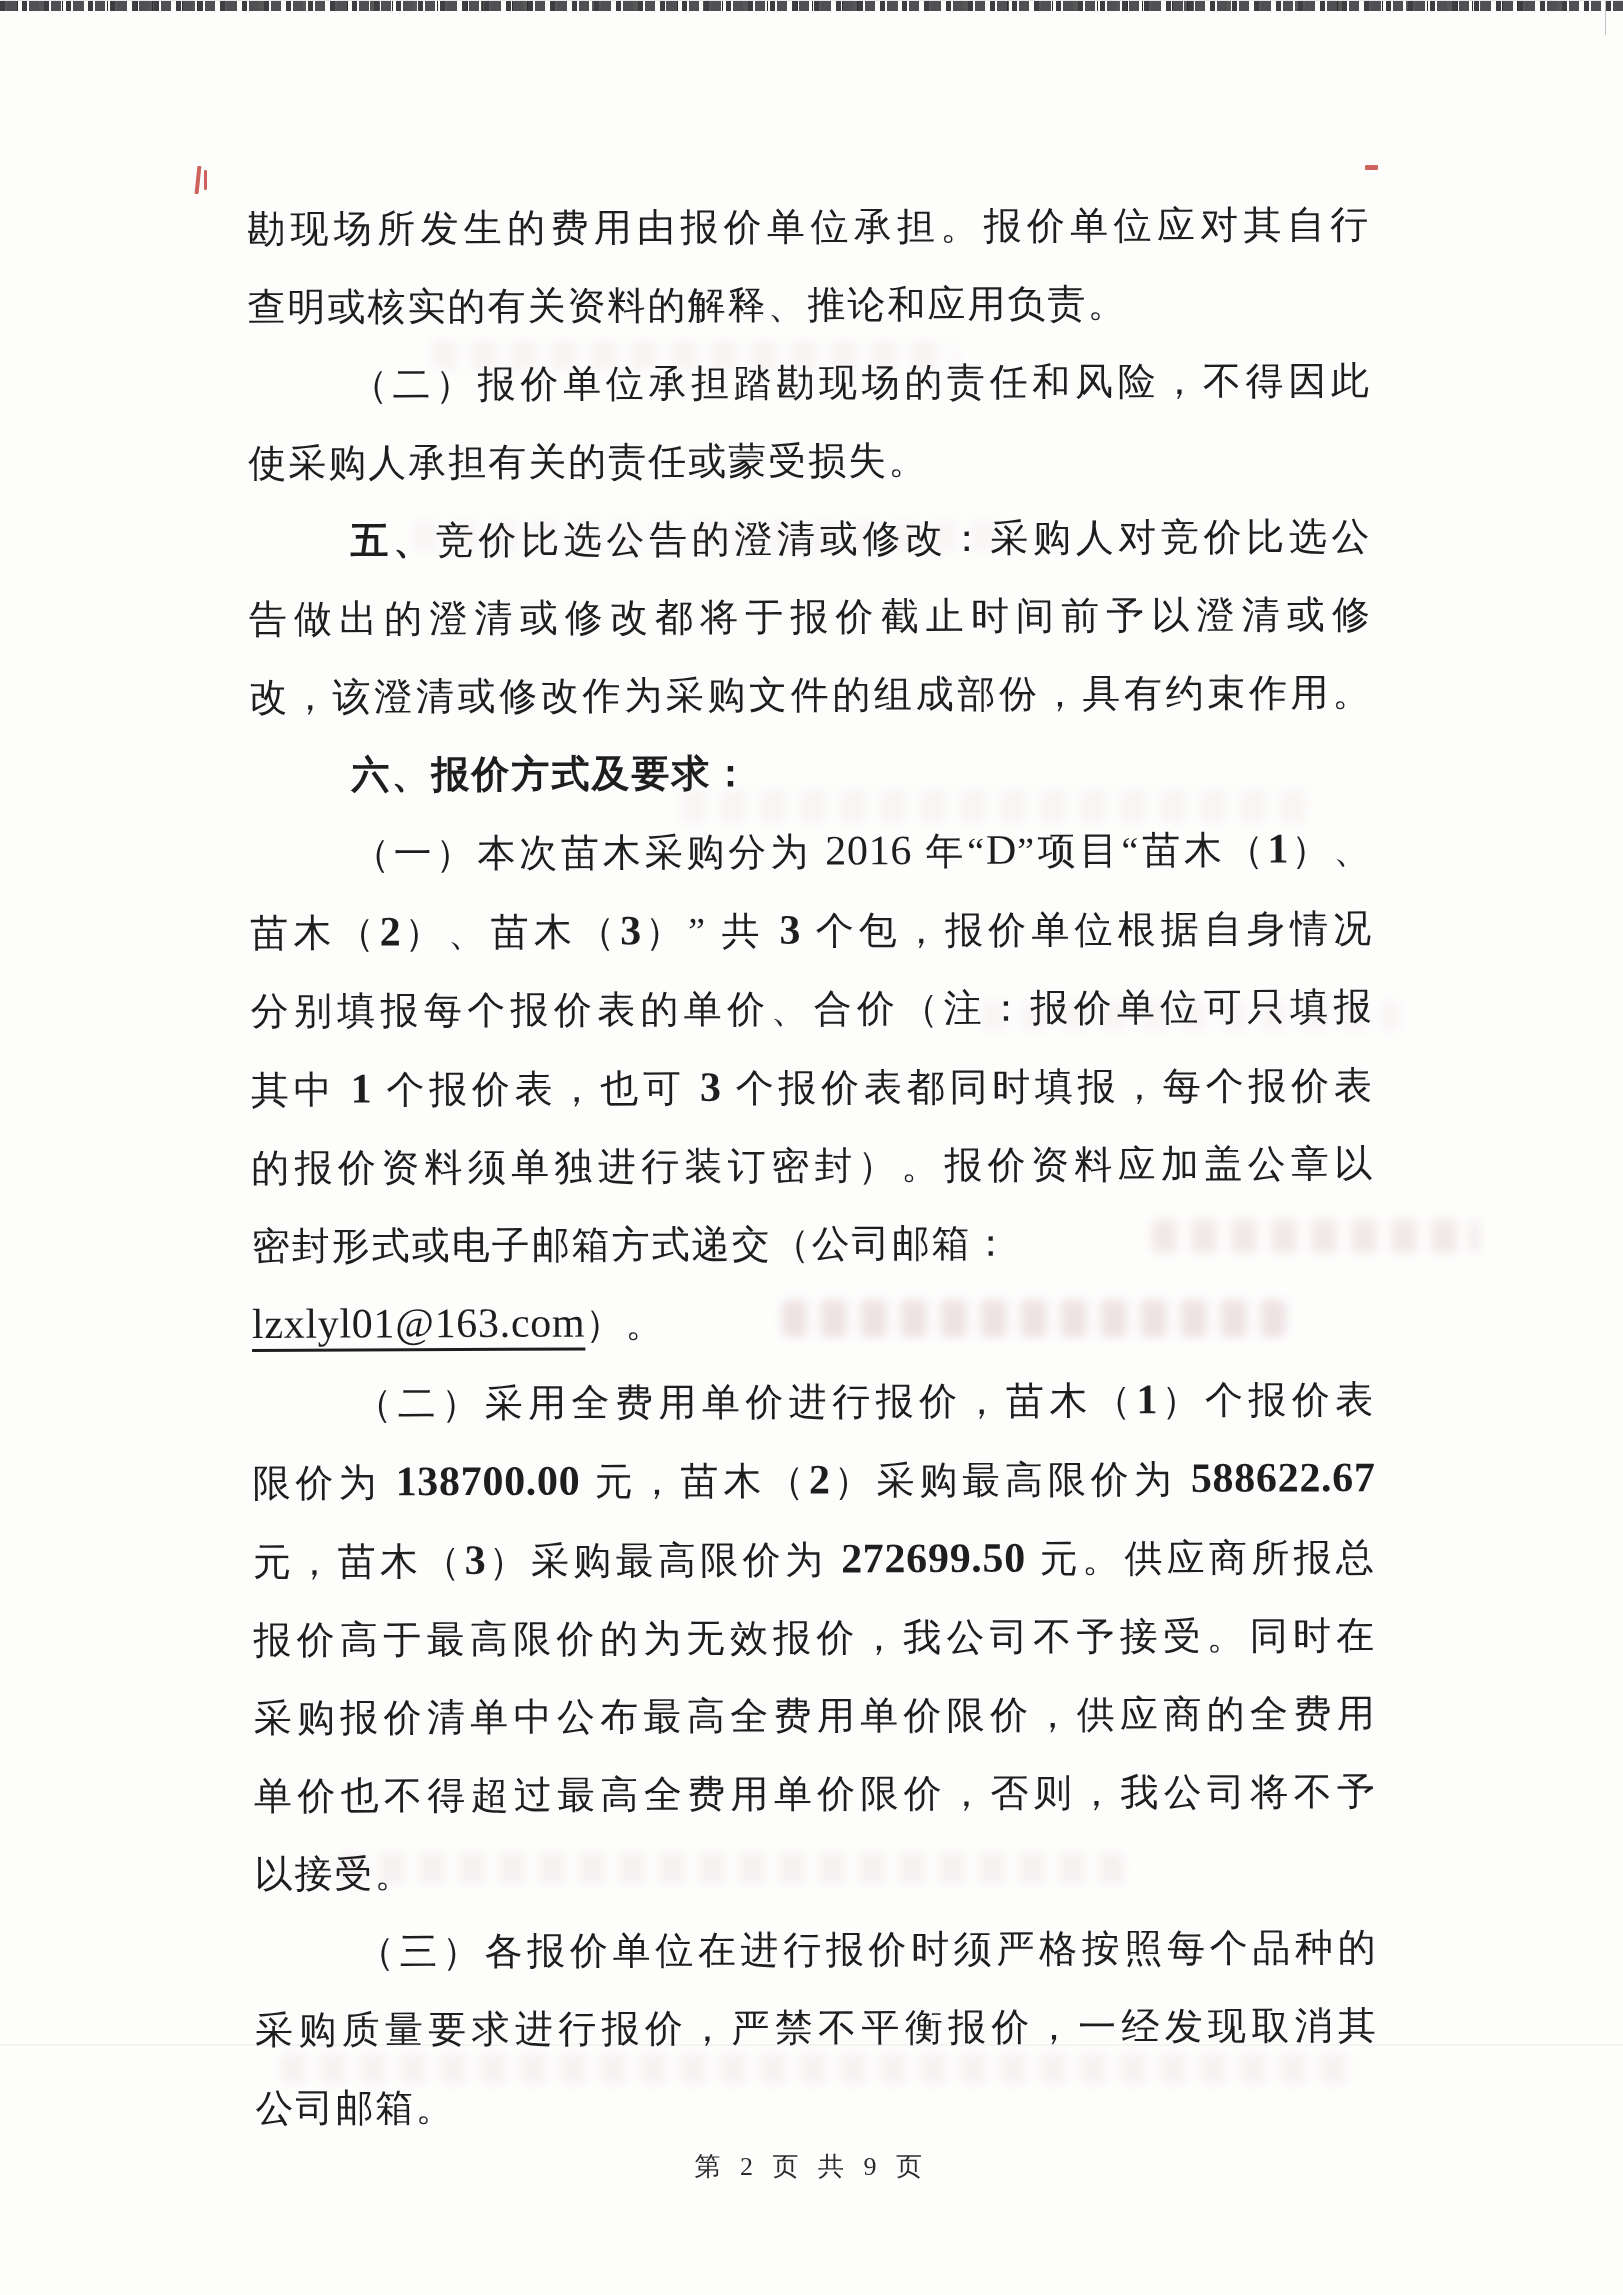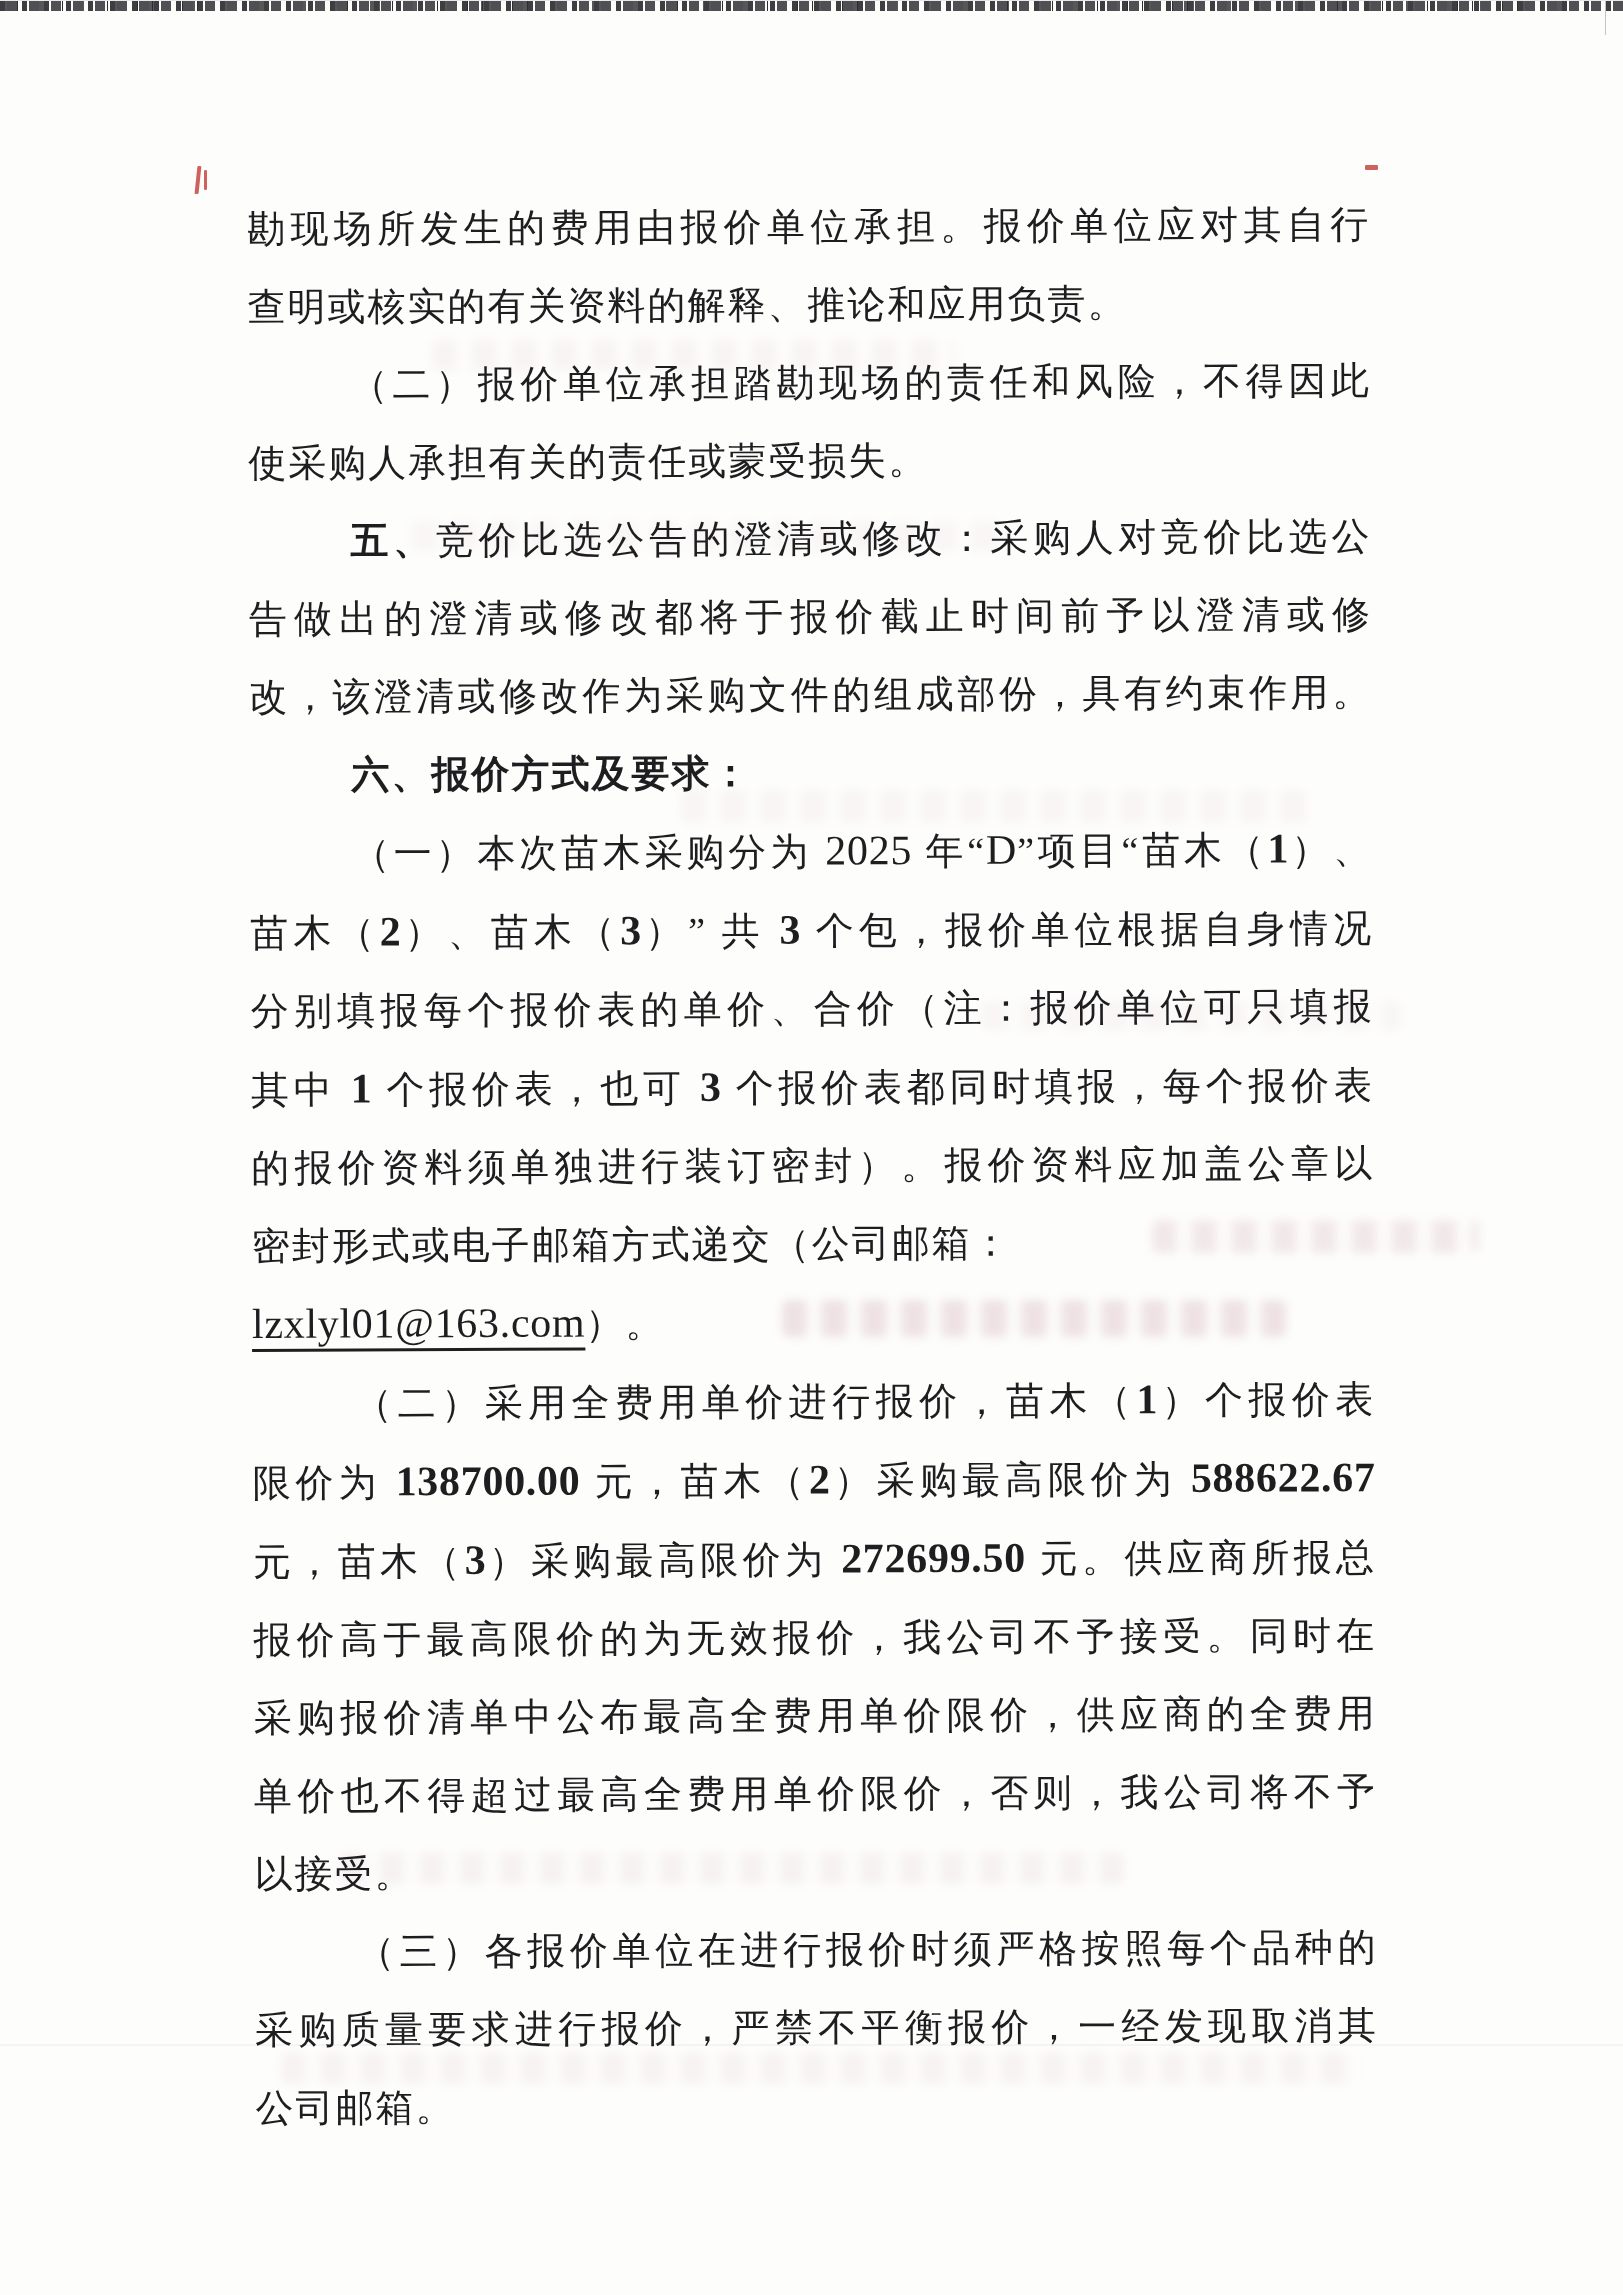--- a/index.html
+++ b/index.html
@@ -81,33 +81,36 @@
 
   <main class="content" id="doc-body">
       <div class="line j"><span class="run">勘现场所发生的费用由报价单位承担。报价单位应对其自行</span></div>
       <div class="line"><span class="run">查明或核实的有关资料的解释、推论和应用负责。</span></div>
       <div class="line j ind"><span class="run">（二）报价单位承担踏勘现场的责任和风险，不得因此</span></div>
       <div class="line"><span class="run">使采购人承担有关的责任或蒙受损失。</span></div>
       <div class="line j ind"><span class="run b">五、</span><span class="run">竞价比选公告的澄清或修改：采购人对竞价比选公</span></div>
       <div class="line j"><span class="run">告做出的澄清或修改都将于报价截止时间前予以澄清或修</span></div>
       <div class="line j"><span class="run">改，该澄清或修改作为采购文件的组成部份，具有约束作用。</span></div>
       <div class="line ind"><span class="run b">六、报价方式及要求：</span></div>
-      <div class="line j ind"><span class="run">（一）本次苗木采购分为 </span><span class="run lat">2025</span><span class="run"> 年“</span><span class="run lat">D</span><span class="run">”项目“苗木（</span><span class="run b lat">1</span><span class="run">）、</span></div>
+      <div class="line j ind"><span class="run">（一）本次苗木采购分为 </span><span class="run lat">2016</span><span class="run"> 年“</span><span class="run lat">D</span><span class="run">”项目“苗木（</span><span class="run b lat">1</span><span class="run">）、</span></div>
       <div class="line j"><span class="run">苗木（</span><span class="run b lat">2</span><span class="run">）、苗木（</span><span class="run b lat">3</span><span class="run">）” 共 </span><span class="run b lat">3</span><span class="run"> 个包，报价单位根据自身情况</span></div>
       <div class="line j"><span class="run">分别填报每个报价表的单价、合价（注：报价单位可只填报</span></div>
       <div class="line j"><span class="run">其中 </span><span class="run b lat">1</span><span class="run"> 个报价表，也可 </span><span class="run b lat">3</span><span class="run"> 个报价表都同时填报，每个报价表</span></div>
       <div class="line j"><span class="run">的报价资料须单独进行装订密封）。报价资料应加盖公章以</span></div>
       <div class="line"><span class="run">密封形式或电子邮箱方式递交（公司邮箱：</span></div>
       <div class="line"><span class="run u lat">lzxlyl01@163.com</span><span class="run">）。</span></div>
       <div class="line j ind"><span class="run">（二）采用全费用单价进行报价，苗木（</span><span class="run b lat">1</span><span class="run">）个报价表</span></div>
       <div class="line j"><span class="run">限价为 </span><span class="run b lat">138700.00</span><span class="run"> 元，苗木（</span><span class="run b lat">2</span><span class="run">）采购最高限价为 </span><span class="run b lat">588622.67</span></div>
       <div class="line j"><span class="run">元，苗木（</span><span class="run b lat">3</span><span class="run">）采购最高限价为 </span><span class="run b lat">272699.50</span><span class="run"> 元。供应商所报总</span></div>
       <div class="line j"><span class="run">报价高于最高限价的为无效报价，我公司不予接受。同时在</span></div>
       <div class="line j"><span class="run">采购报价清单中公布最高全费用单价限价，供应商的全费用</span></div>
       <div class="line j"><span class="run">单价也不得超过最高全费用单价限价，否则，我公司将不予</span></div>
       <div class="line"><span class="run">以接受。</span></div>
       <div class="line j ind"><span class="run">（三）各报价单位在进行报价时须严格按照每个品种的</span></div>
       <div class="line j"><span class="run">采购质量要求进行报价，严禁不平衡报价，一经发现取消其</span></div>
       <div class="line"><span class="run">公司邮箱。</span></div>
     </main>
 
+  <footer class="footer">
+    <span>第 2 页 共 9 页</span>
+  </footer>
 </div>
 
 
 </body></html>

